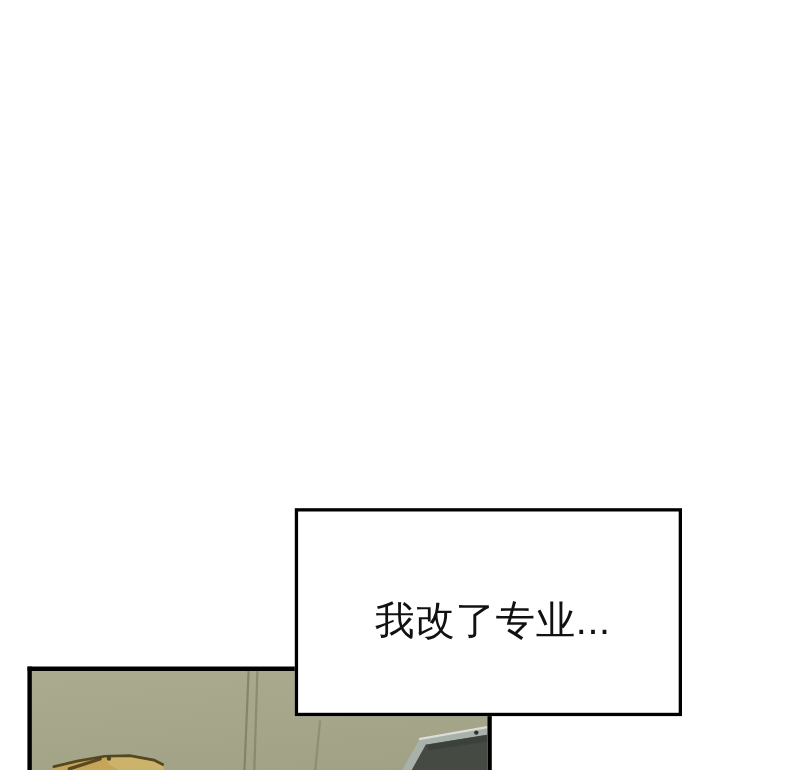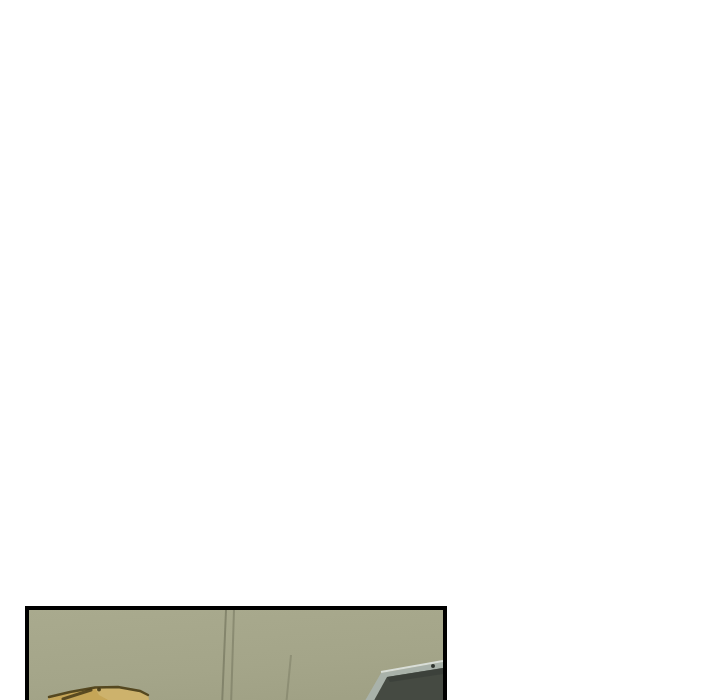--- a/index.html
+++ b/index.html
@@ -103,14 +103,17 @@
       <g>
         <polygon class="laptop-frame" points="352,63 414,52 414,96 333,96"></polygon>
         <line class="laptop-highlight" x1="352" y1="62" x2="414" y2="51"></line>
         <polygon class="laptop-screen" points="358,67 414,58 414,96 342,96"></polygon>
         <polygon class="laptop-shade" points="358,67 414,58 414,64 361,72"></polygon>
         <circle class="laptop-notch" cx="404" cy="56" r="2"></circle>
       </g>
     </svg>
   </div>
 
+  <div class="speech-box">
+    <span class="speech-text">我改了专业...</span>
+  </div>
 
 </div>
 
 </body></html>

